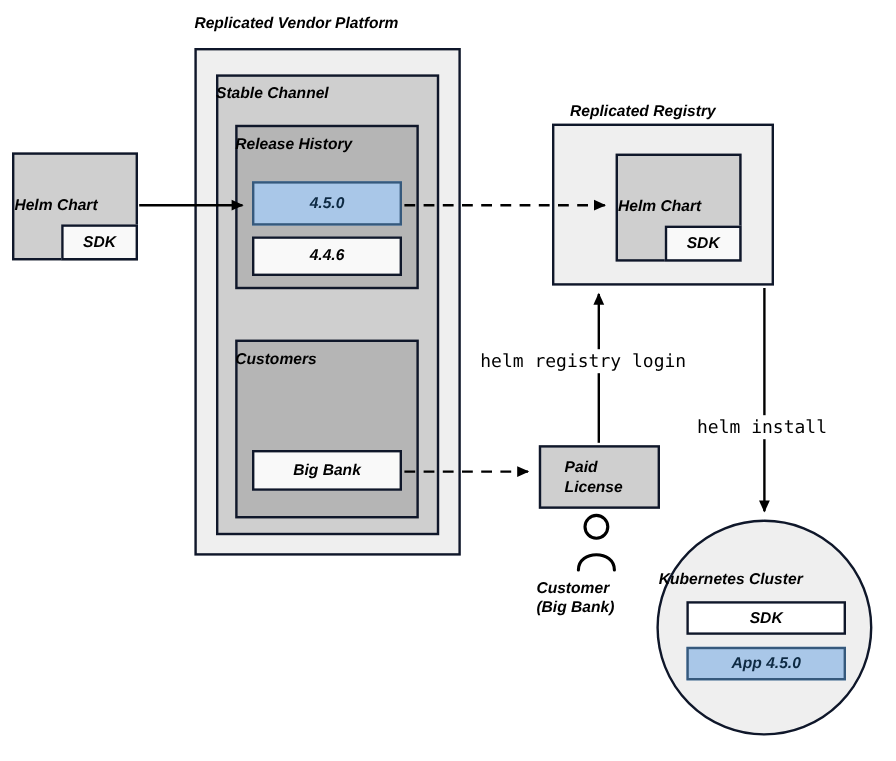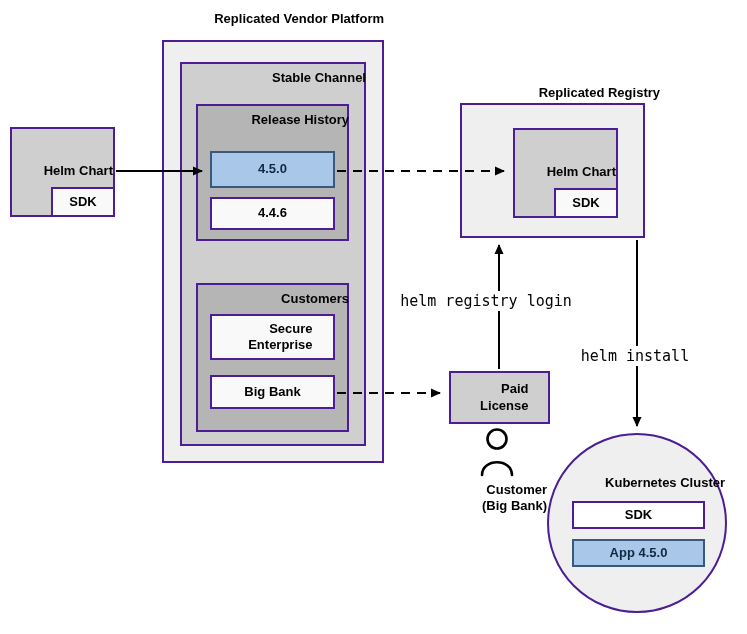--- a/index.html
+++ b/index.html
@@ -1,27 +1,27 @@
 <!DOCTYPE html>
 <html style="--highlight-fill: #a9c7e8; --highlight-border: #36597c; --highlight-text: #0e2a43;"><head>
 <meta charset="utf-8">
 <style>
   * { box-sizing: border-box; }
   html, body { margin: 0; padding: 0; background: #fff; }
   body { font-family: "Liberation Sans", sans-serif; }
   .canvas { position: relative; width: 747px; height: 634px; background: #fff; overflow: hidden; }
-  .box { position: absolute; border: 2px solid #4c1d95; }
+  .box { position: absolute; border: 2px solid #0f172a; }
   .bg-light { background: #efefef; }
   .bg-mid   { background: #cfcfcf; }
   .bg-dark  { background: #b5b5b5; }
   .bg-white { background: #f9f9f9; }
   .bg-blue  { background: var(--highlight-fill, #a9c7e8);
               border-color: var(--highlight-border, #36597c);
               color: var(--highlight-text, #0e2a43); }
-  .lbl { font-weight: bold; font-size: 13px; color: #000; text-align: right; line-height: 1.25; }
+  .lbl { font-weight: bold; font-size: 13px; color: #000; text-align: left; line-height: 1.25; font-style: italic; }
   .bg-blue.lbl, .bg-blue .lbl { color: var(--highlight-text, #0e2a43); }
   .flex-c { display: flex; align-items: center; justify-content: center; }
   .arrows { position: absolute; left: 0; top: 0; pointer-events: none; }
   .mono { position: absolute; transform: translate(-50%,-50%);
           font-family: "DejaVu Sans Mono", monospace; font-weight: normal; font-size: 15px;
           color: #000; background: #fff; padding: 1px 3px; white-space: nowrap; }
   .title-abs { position: absolute; }
 </style>
 </head>
 <body>
@@ -38,23 +38,20 @@
   <div class="box bg-dark" style="left:196px;top:104px;width:153px;height:137px"></div>
   <div class="lbl title-abs" style="left:196px;top:112px;width:153px">Release History</div>
 
   <div class="box bg-blue flex-c lbl" style="left:210px;top:151px;width:125px;height:37px">4.5.0</div>
 
   <div class="box bg-white flex-c lbl" style="left:210px;top:197px;width:125px;height:33px">4.4.6</div>
 
   <div class="box bg-dark" style="left:196px;top:283px;width:153px;height:149px"></div>
   <div class="lbl title-abs" style="left:196px;top:291px;width:153px">Customers</div>
 
-  <div class="box bg-white flex-c" style="left:210px;top:314px;width:125px;height:46px">
-    <span class="lbl" style="width:80px">Secure Enterprise</span>
-  </div>
 
   <div class="box bg-white flex-c lbl" style="left:210px;top:375px;width:125px;height:34px">Big Bank</div>
 
   <div class="box bg-mid" style="left:10px;top:127px;width:105px;height:90px">
     <div class="lbl" style="position:absolute;top:34px;left:0;right:0">Helm Chart</div>
     <div class="box bg-white flex-c lbl" style="right:-2px;bottom:-2px;width:64px;height:30px">SDK</div>
   </div>
 
   <div class="lbl title-abs" style="left:475px;top:85px;width:185px">Replicated Registry</div>
   <div class="box bg-light" style="left:460px;top:103px;width:185px;height:135px"></div>

